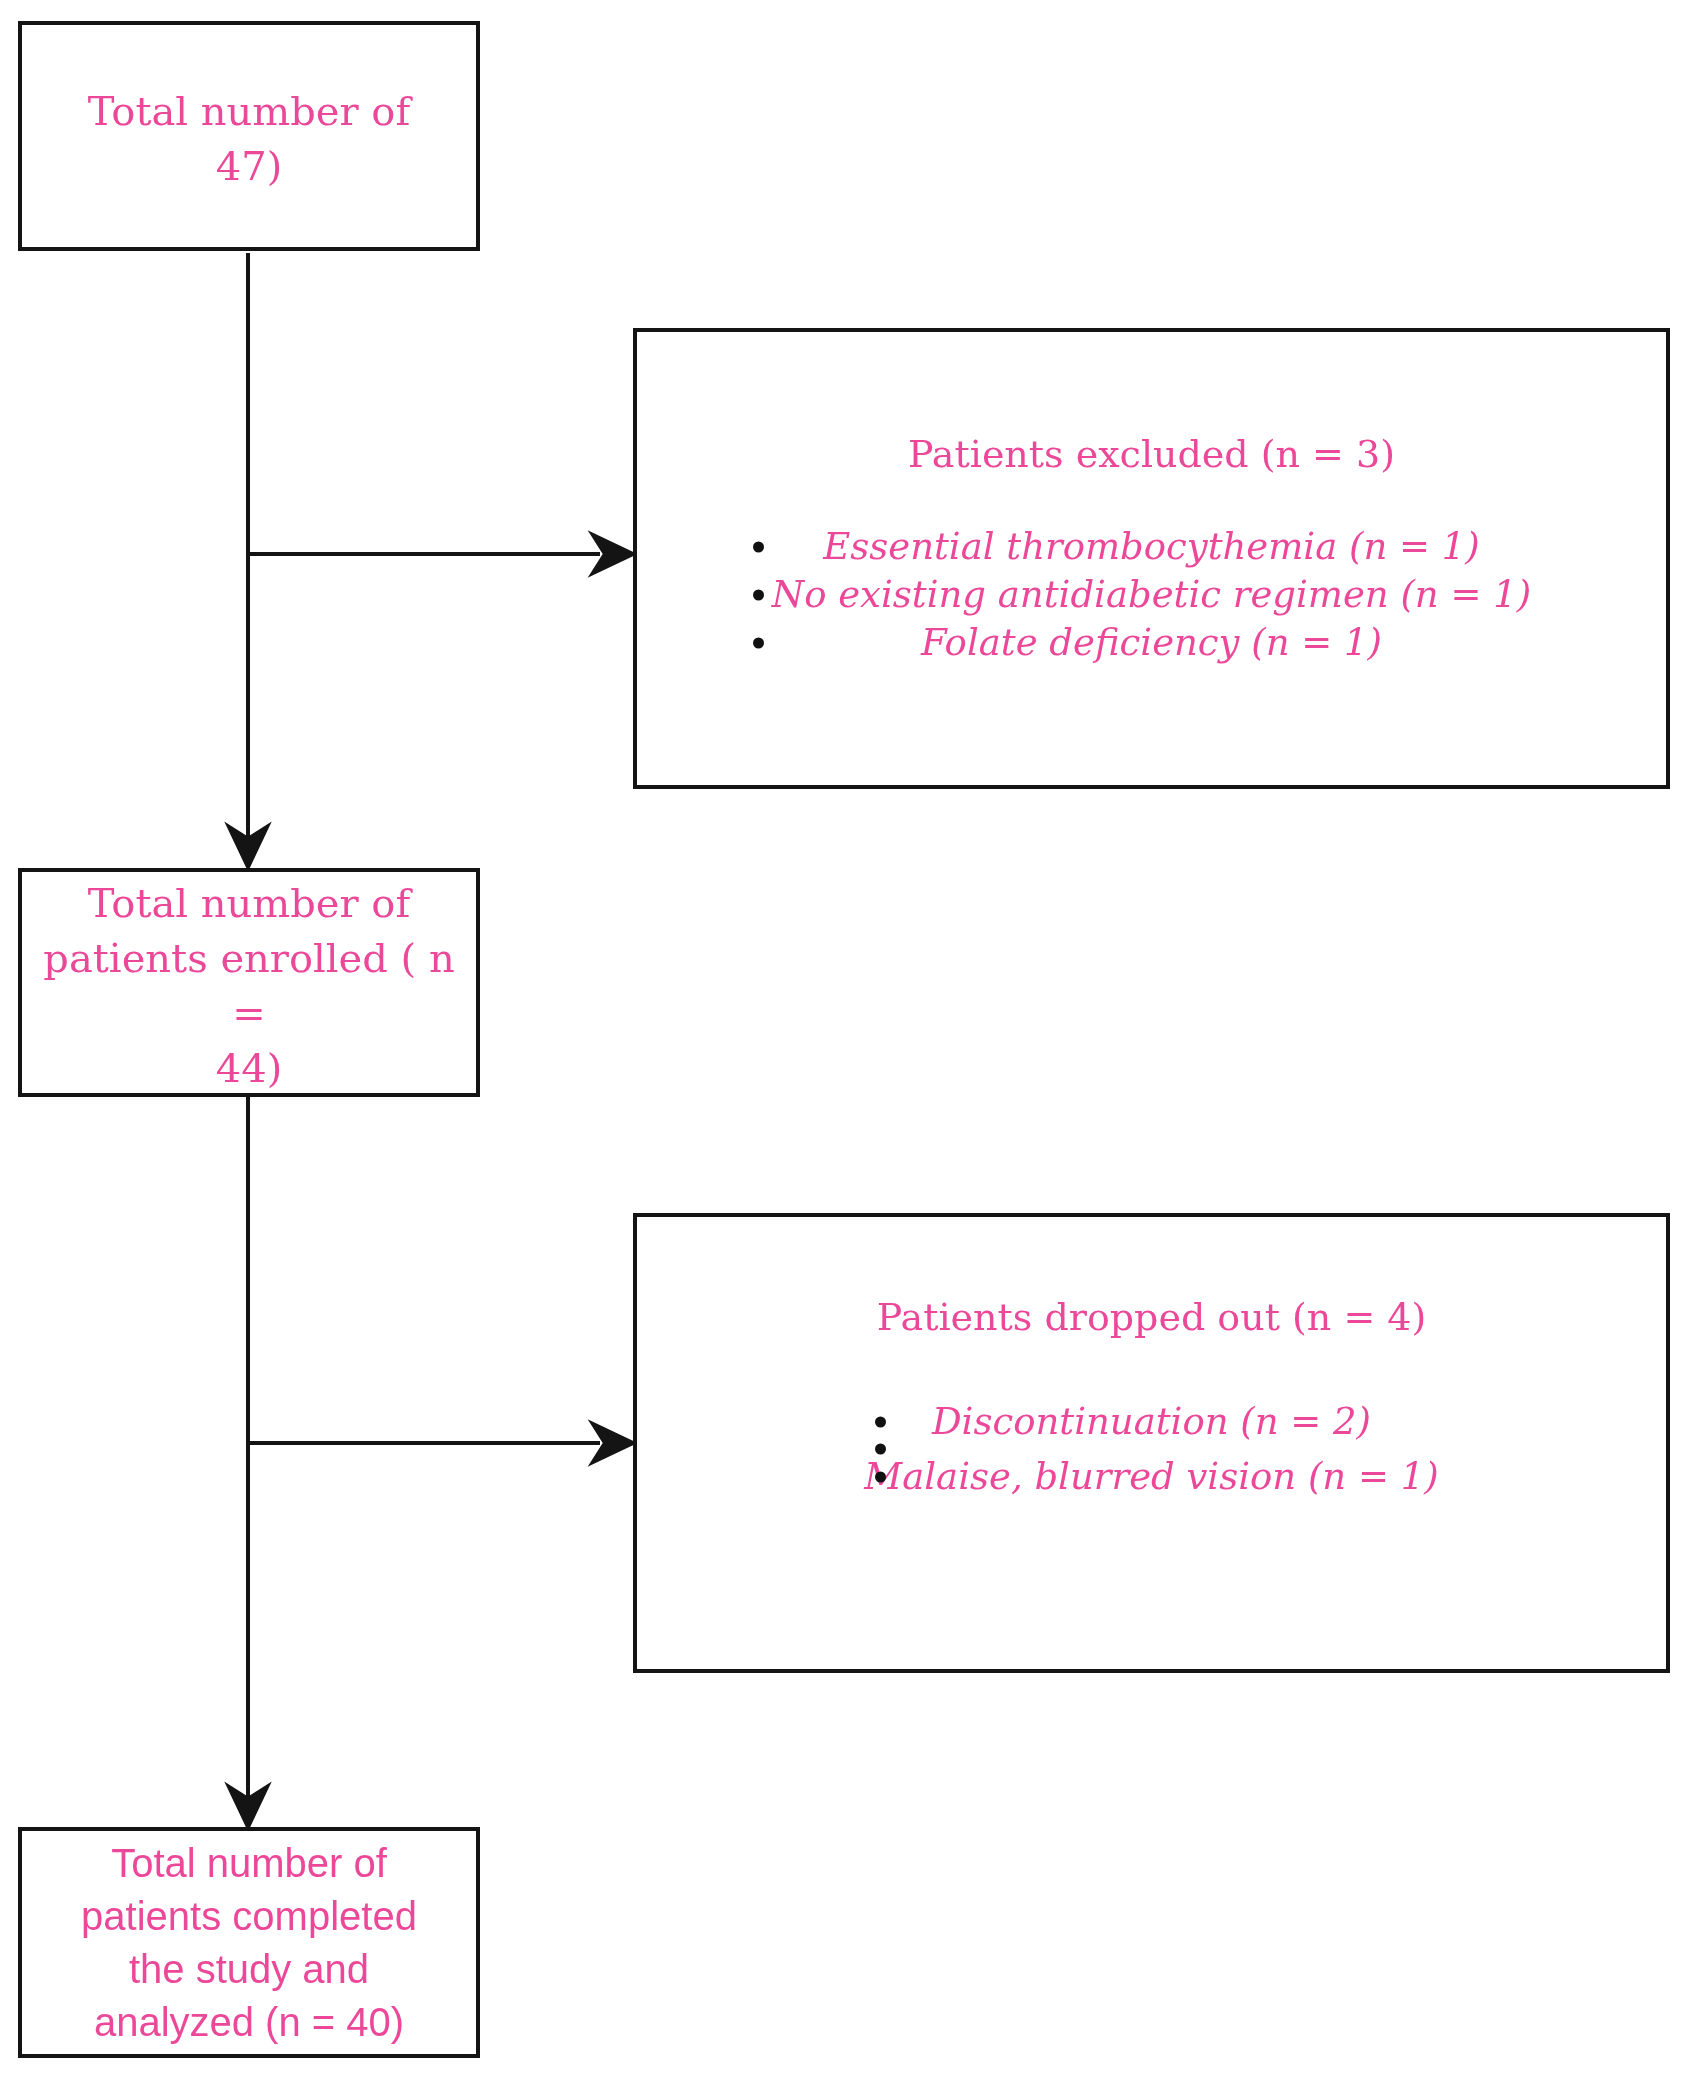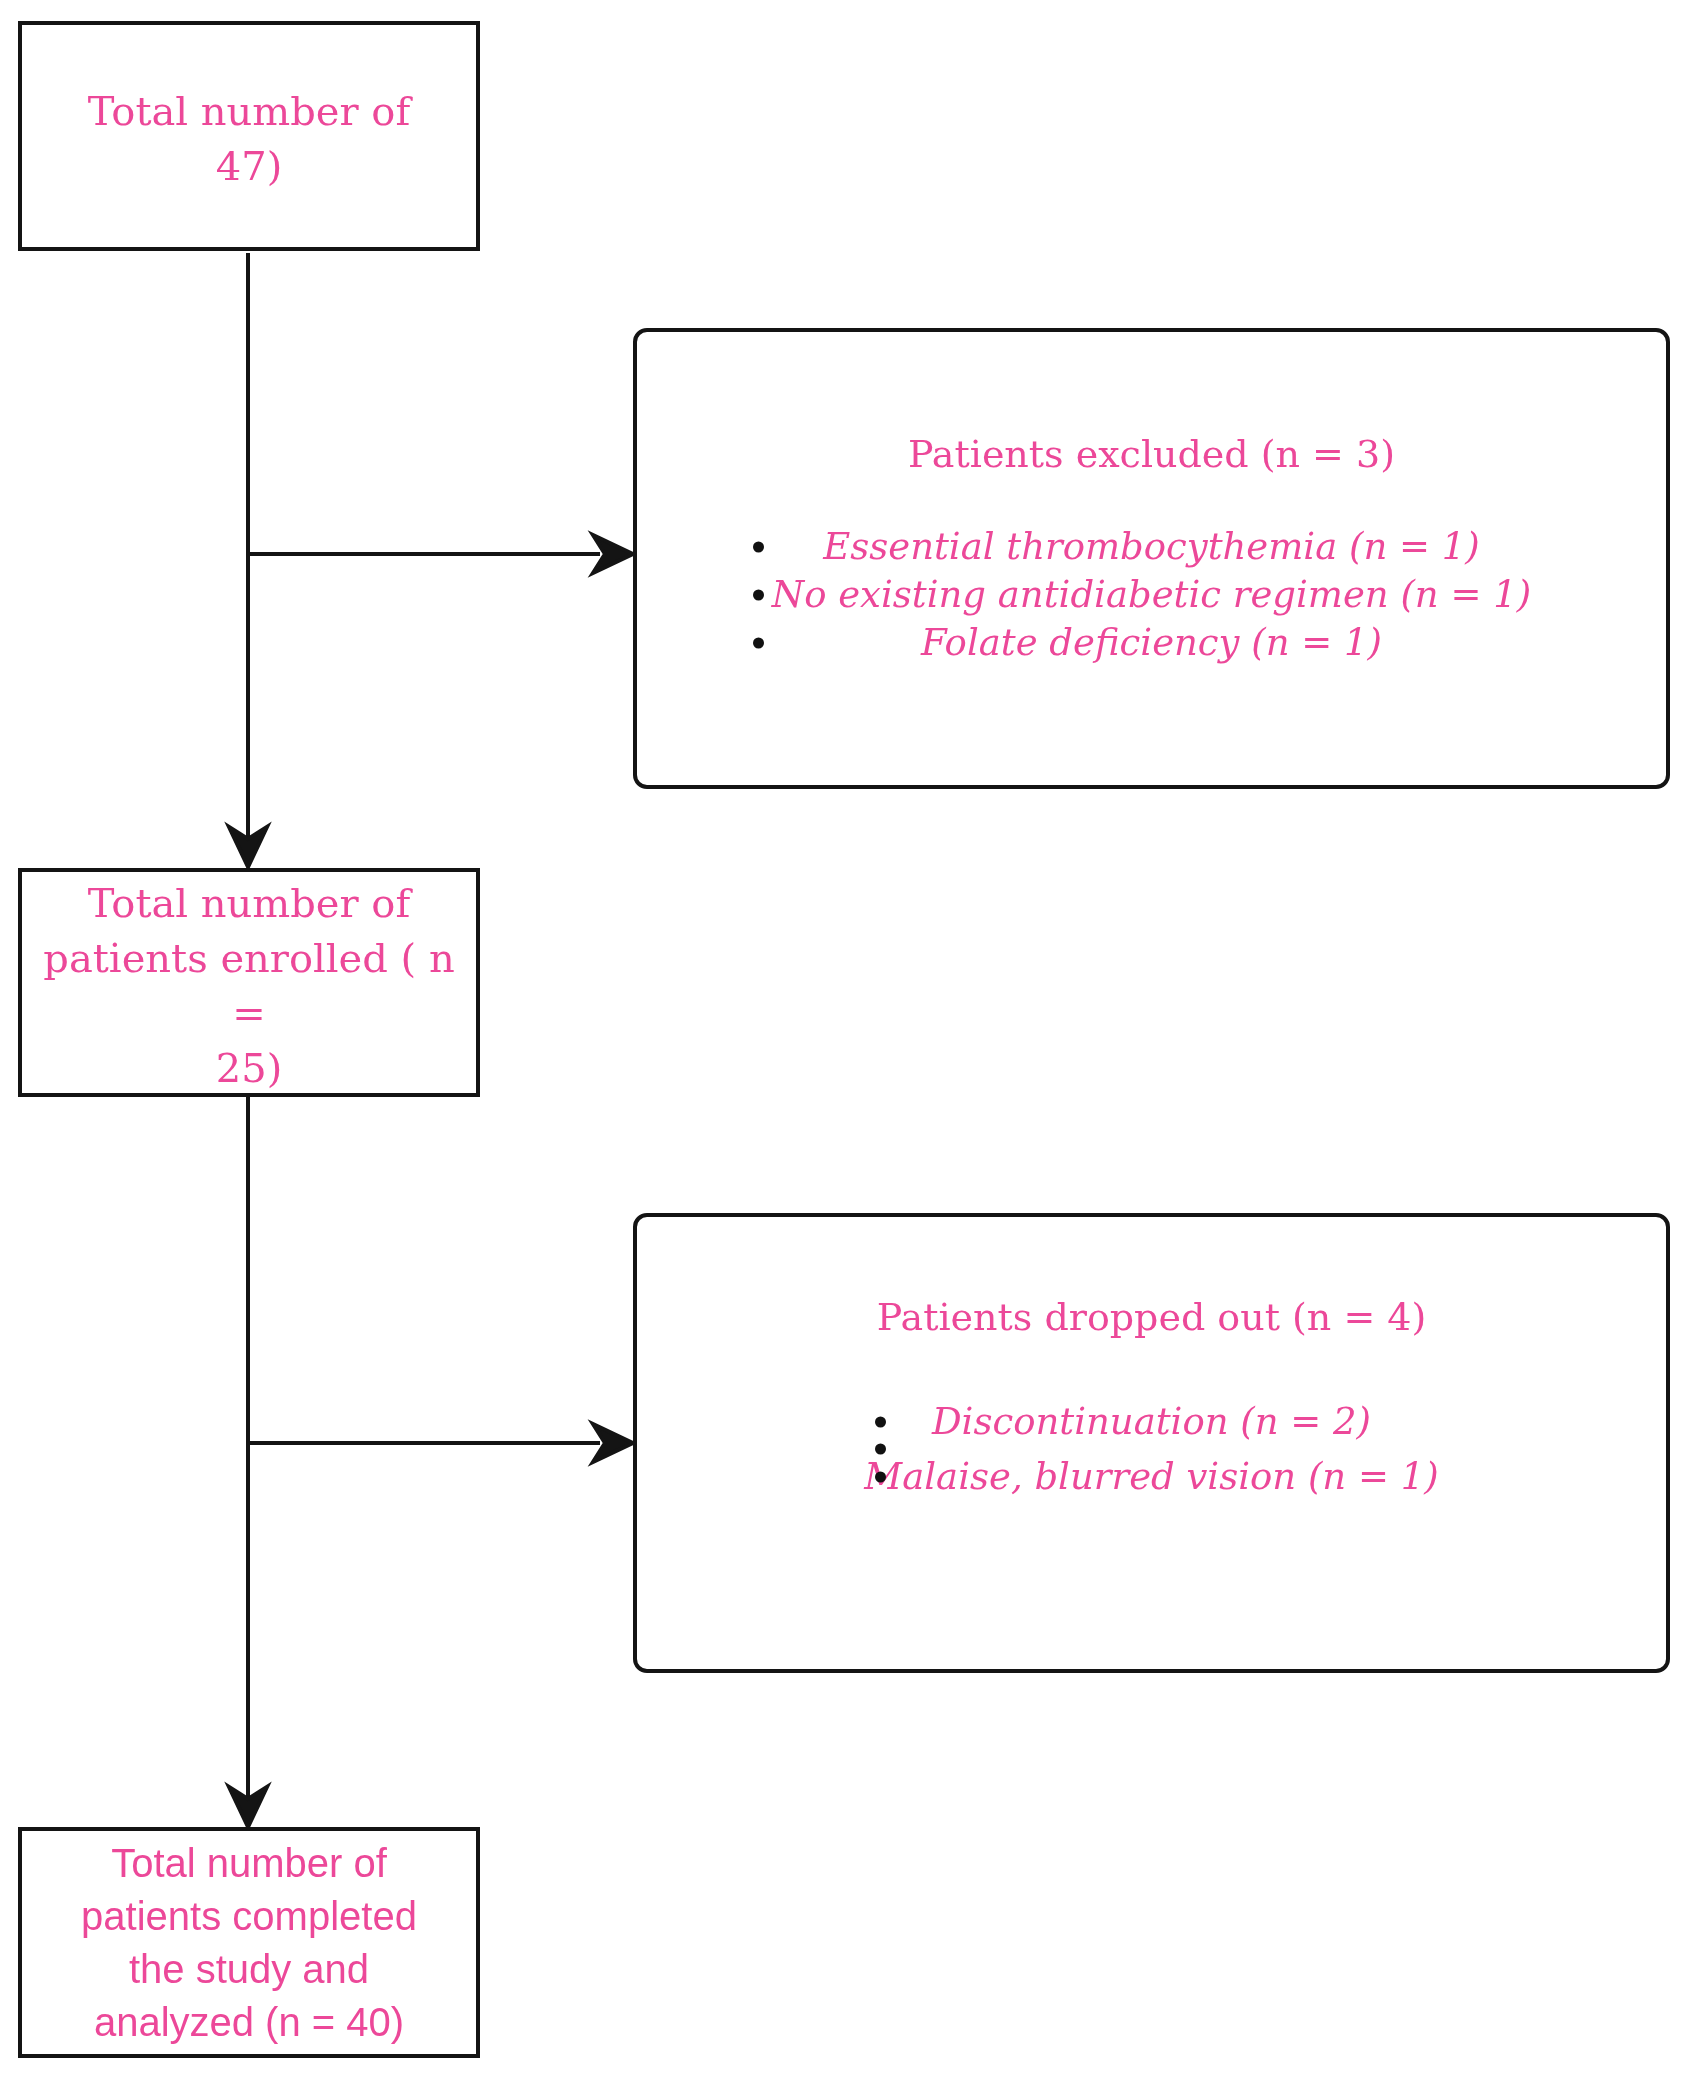--- a/index.html
+++ b/index.html
@@ -47,21 +47,20 @@
     font-size: 40px;
     line-height: 53px;
     padding-top: 0;
   }
   
   .side-box {
     left: 633px;
     width: 1037px;
     text-align: center;
     font-size: 37px;
-    border-radius: 14px;
   }
   .box-excluded { top: 328px;  height: 461px; padding-top: 98px; --dot-x: 116px; }
   .box-dropped  { top: 1213px; height: 460px; padding-top: 76px; --dot-x: 238px; }
   .side-title {
     font-size: 38px;
     line-height: 48px;
   }
   .bullets {
     list-style: none;
     margin: 0;
@@ -129,21 +128,21 @@
       <li>
         <span class="dot"></span>
         <span>Folate deficiency (n = 1)</span>
       </li>
     </ul>
   </div>
 
   <div class="box main-box box-enrolled">
     <div>Total number of</div>
     <div>patients enrolled ( n =</div>
-    <div>25)</div>
+    <div>44)</div>
   </div>
 
   <div class="box side-box box-dropped">
     <div class="side-title">Patients dropped out (n = 4)</div>
     <ul class="bullets">
       <li>
         <span class="dot"></span>
         <span>Discontinuation (n = 2)</span>
       </li>
       <li>

